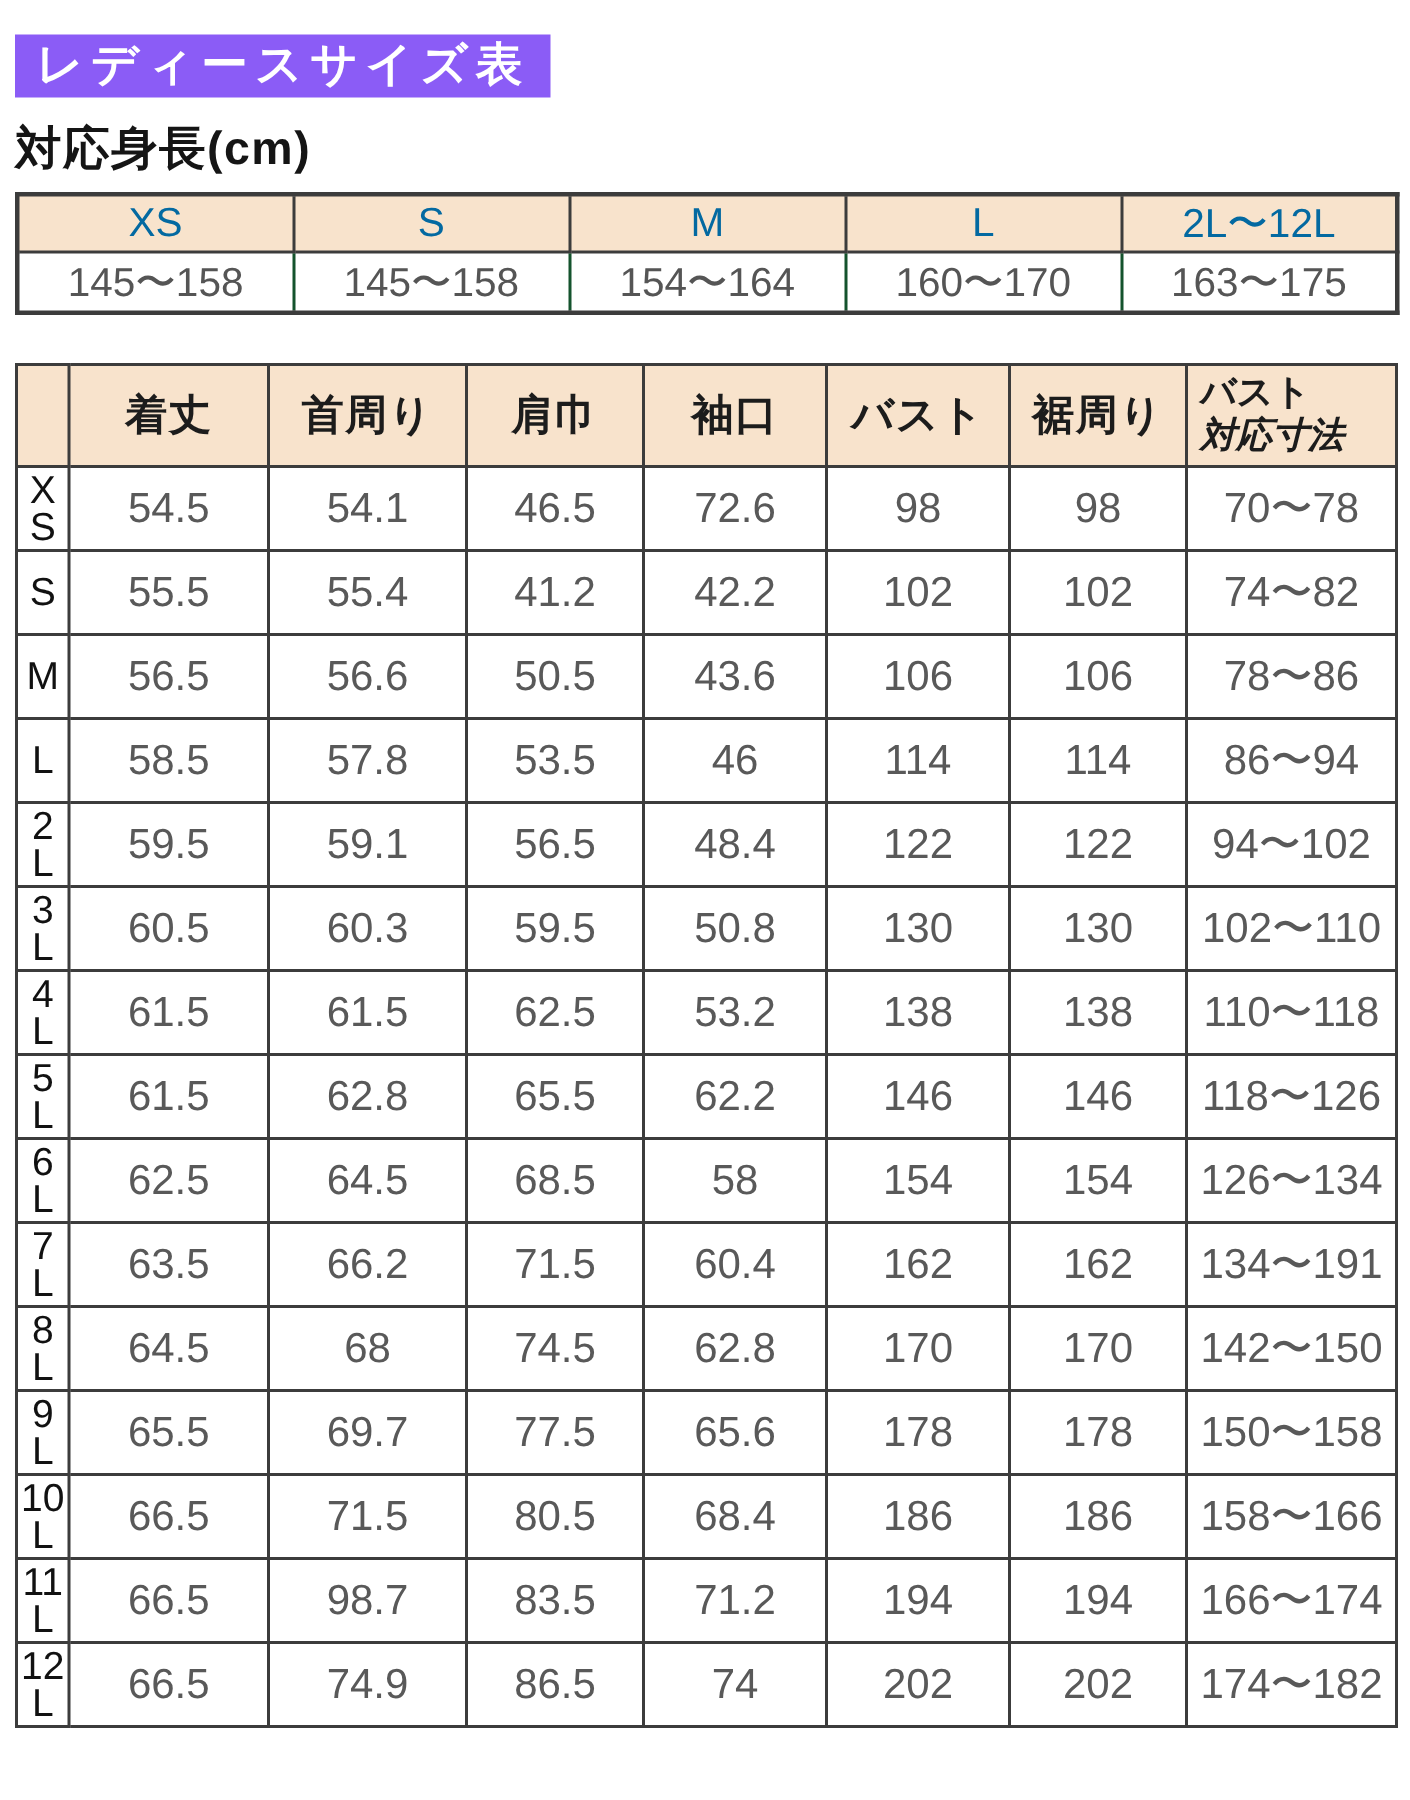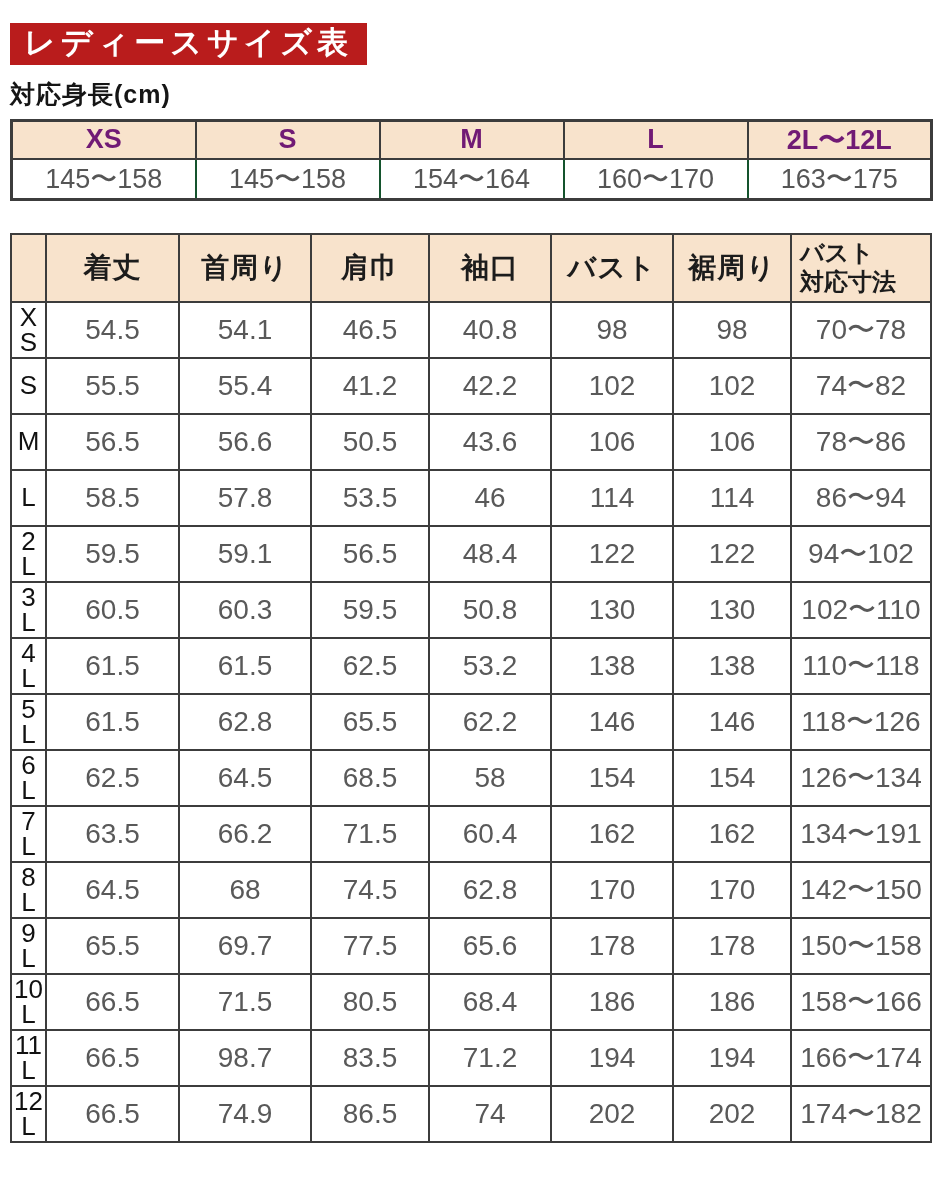--- a/index.html
+++ b/index.html
@@ -9,51 +9,51 @@
     width: 940px;
     height: 1200px;
     font-family: "Liberation Sans", "DejaVu Sans", sans-serif;
   }
   .page { position: relative; width: 940px; height: 1200px; overflow: hidden; }
 
   .title-bar {
     display: inline-block;
     margin: 23px 0 0 10px;
     padding: 2px 14px 4px 14px;
-    background: #b91c1c;
+    background: #8b5cf6;
     color: #ffffff;
     font-size: 31px;
     font-weight: bold;
     letter-spacing: 5px;
     line-height: 1.15;
   }
 
   .subtitle {
     margin: 13px 0 8px 10px;
-    font-size: 25px;
+    font-size: 31px;
     font-weight: bold;
     color: #151515;
     letter-spacing: 1px;
   }
 
   table {
     border-collapse: collapse;
     table-layout: fixed;
     margin-left: 10px;
   }
 
   
   .height-table { width: 920px; border: 3px solid #3c3c3c; }
   .height-table th {
     background: #f8e3cc;
     border: 2px solid #3c3c3c;
     height: 34px;
     font-size: 27px;
-    font-weight: bold;
-    color: #701a75;
+    font-weight: normal;
+    color: #0369a1;
     text-align: center;
     padding: 0;
   }
   .height-table td {
     border: 2px solid #14532d;
     height: 38px;
     font-size: 27px;
     color: #555555;
     text-align: center;
     padding: 0;
@@ -150,34 +150,34 @@
         <tr id="st-head">
           <th></th>
           <th>着丈</th>
           <th>首周り</th>
           <th>肩巾</th>
           <th>袖口</th>
           <th>バスト</th>
           <th>裾周り</th>
           <th class="two-line">
             <span style="display: block;">バスト</span>
-            <span style="display: block;">対応寸法</span>
+            <span style="display: block; font-style: italic;">対応寸法</span>
           </th>
         </tr>
       </thead>
     <tbody id="st-body">
         <tr>
           <th>
             <span class="lbl-line">X</span>
             <span class="lbl-line">S</span>
           </th>
           <td>54.5</td>
           <td>54.1</td>
           <td>46.5</td>
-          <td>40.8</td>
+          <td>72.6</td>
           <td>98</td>
           <td>98</td>
           <td>70〜78</td>
         </tr>
         <tr>
           <th>S</th>
           <td>55.5</td>
           <td>55.4</td>
           <td>41.2</td>
           <td>42.2</td>

